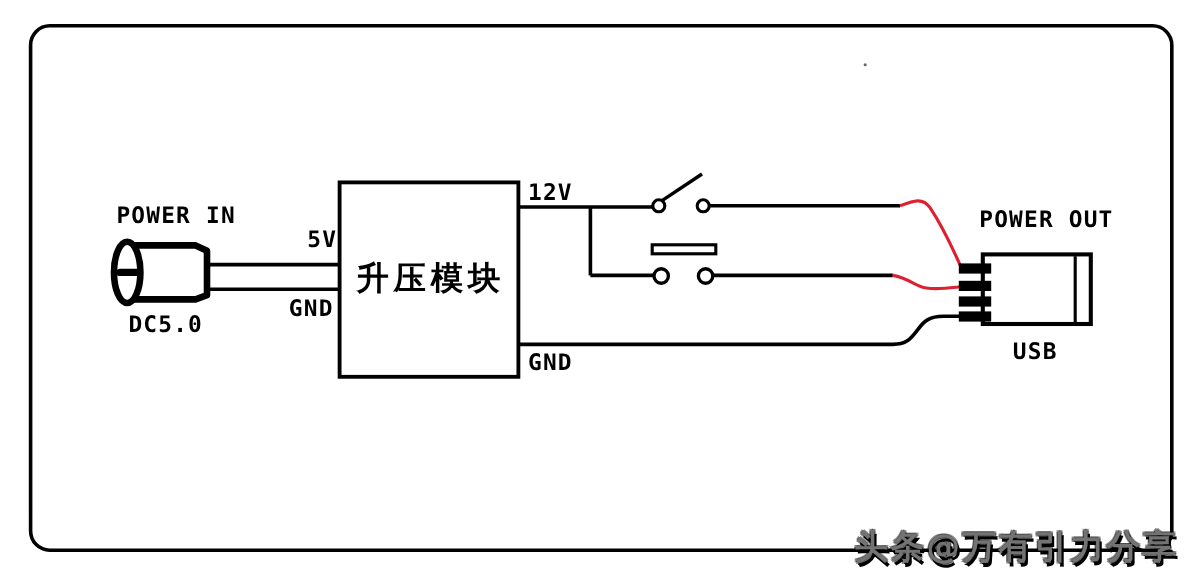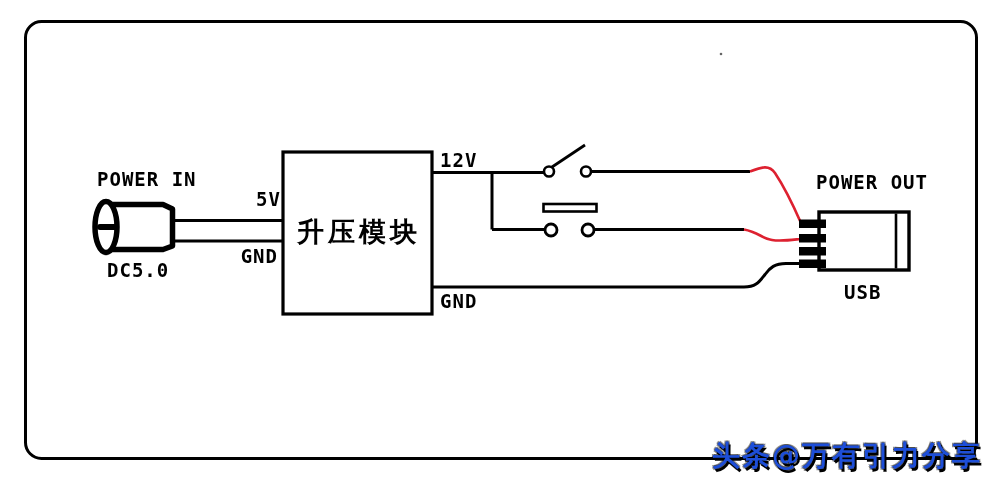--- a/index.html
+++ b/index.html
@@ -26,21 +26,21 @@
     letter-spacing:4px;
   }
   .watermark{
     position:absolute;
     top:437px;
     right:18px;
     font-family:"DejaVu Sans",sans-serif;
     font-size:28px;
     font-weight:bold;
     letter-spacing:2px;
-    color:#1d4ed8;
+    color:#737373;
     text-shadow:
       2px 3px 0 #000,
       -1px -1px 0 rgba(0,0,0,.45),
       1px -1px 0 rgba(0,0,0,.45),
       -1px 1px 0 rgba(0,0,0,.45),
       1px 1px 0 rgba(0,0,0,.55);
     white-space:nowrap;
   }
 </style>
 </head>

